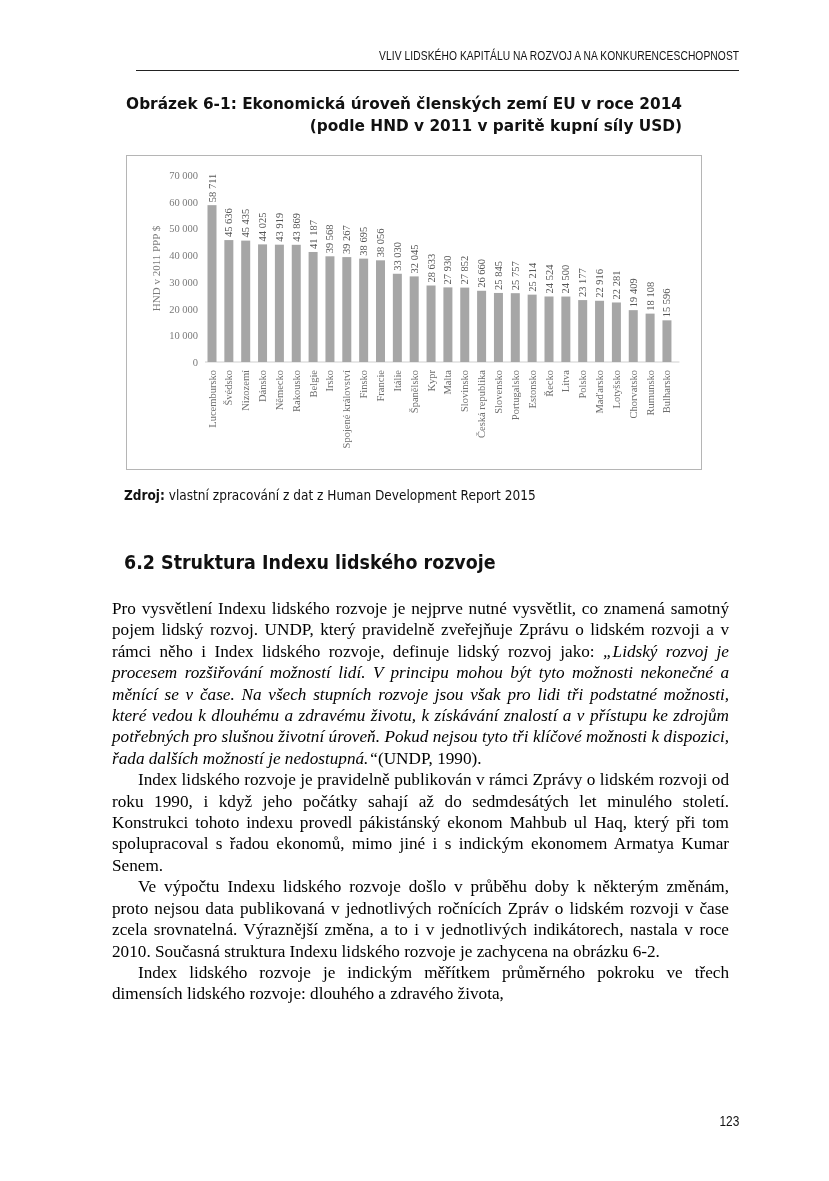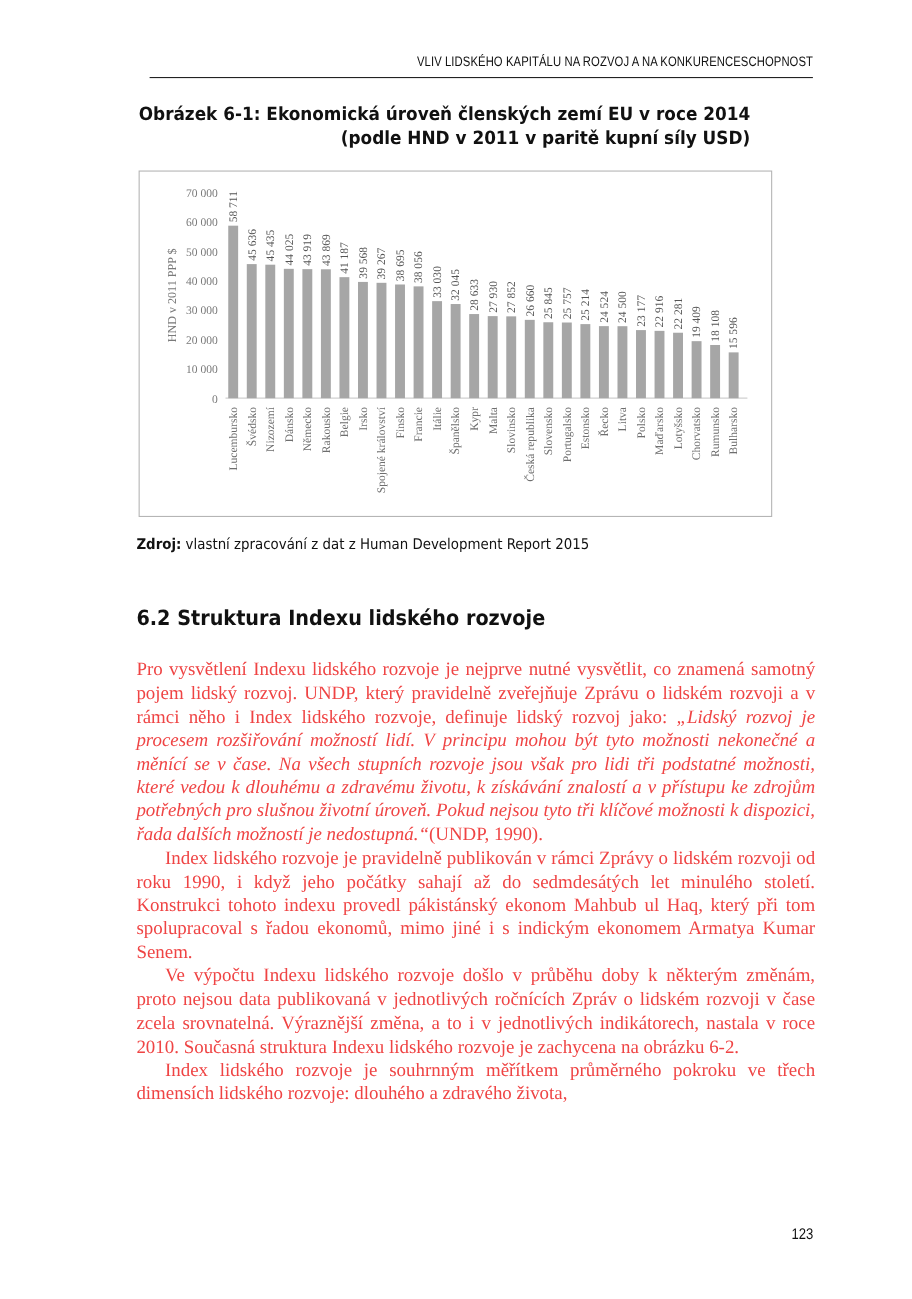--- a/index.html
+++ b/index.html
@@ -7,21 +7,21 @@
   .running-head { position:absolute; left:136px; right:90px; top:44px; height:26px; border-bottom:1.2px solid #222; }
   .running-head span { position:absolute; right:0; top:5px; font-family:"Liberation Sans", sans-serif; font-size:12.5px; letter-spacing:0.1px; transform:scaleX(0.82); transform-origin:right center; white-space:nowrap; color:#111; }
   .fig-title { position:absolute; left:124px; top:93px; width:600px; font-family:"DejaVu Sans", sans-serif; font-weight:bold; font-size:16.5px; line-height:22px; color:#111;text-align:right; }
   .fig-title .l1 { display:block; white-space:nowrap; transform:scaleX(0.93); transform-origin:left center; }
   .fig-title .l2 { display:block; white-space:nowrap; padding-left:119px; transform:scaleX(0.93); transform-origin:left center; }
   .chart-frame { position:absolute; left:126px; top:155px; width:576px; height:315px; border:1px solid #b5b5b5; box-sizing:border-box; background:#fff; }
   .chart-svg { position:absolute; left:0; top:0; }
   .source { position:absolute; left:124px; top:487px; font-family:"DejaVu Sans", sans-serif; font-size:13.5px; white-space:nowrap; transform:scaleX(0.9); transform-origin:left center; }
   .source b { font-weight:bold; }
   .section-h { position:absolute; left:124px; top:551px; font-family:"DejaVu Sans", sans-serif; font-weight:bold; font-size:19px; white-space:nowrap; transform:scaleX(0.92); transform-origin:left center; }
-  .body-text { position:absolute; left:124px; top:598px; width:617px; font-family:"Liberation Serif", serif; font-size:17.2px; line-height:21.4px; text-align:justify; color:#ef4444; }
+  .body-text { position:absolute; left:112px; top:598px; width:617px; font-family:"Liberation Serif", serif; font-size:17.2px; line-height:21.4px; text-align:justify; color:#000000; }
   .body-text p { margin:0; }
   .body-text p.ind { text-indent:26px; }
   .body-text i { font-style:italic; }
   .page-num { position:absolute; right:90px; top:1113px; font-family:"Liberation Sans", sans-serif; font-size:14px; transform:scaleX(0.85); transform-origin:right center; }
 </style>
 </head>
 <body>
 
 <div class="running-head">
   <span>VLIV LIDSKÉHO KAPITÁLU NA ROZVOJ A NA KONKURENCESCHOPNOST</span>
@@ -134,16 +134,16 @@
 <div class="source">
   <b>Zdroj:</b><span> vlastní zpracování z dat z Human Development Report 2015</span>
 </div>
 
 <div class="section-h">6.2 Struktura Indexu lidského rozvoje</div>
 
 <div class="body-text">
   <p><span>Pro vysvětlení Indexu lidského rozvoje je nejprve nutné vysvětlit, co znamená samotný pojem lidský rozvoj. UNDP, který pravidelně zveřejňuje Zprávu o lidském rozvoji a v rámci něho i Index lidského rozvoje, definuje lidský rozvoj jako: </span><i>„Lidský rozvoj je procesem rozšiřování možností lidí. V principu mohou být tyto možnosti nekonečné a měnící se v čase. Na všech stupních rozvoje jsou však pro lidi tři podstatné možnosti, které vedou k dlouhému a zdravému životu, k získávání znalostí a v přístupu ke zdrojům potřebných pro slušnou životní úroveň. Pokud nejsou tyto tři klíčové možnosti k dispozici, řada dalších možností je nedostupná.“</i><span>(UNDP, 1990).</span></p>
   <p class="ind">Index lidského rozvoje je pravidelně publikován v rámci Zprávy o lidském rozvoji od roku 1990, i když jeho počátky sahají až do sedmdesátých let minulého století. Konstrukci tohoto indexu provedl pákistánský ekonom Mahbub ul Haq, který při tom spolupracoval s řadou ekonomů, mimo jiné i s indickým ekonomem Armatya Kumar Senem.</p>
   <p class="ind">Ve výpočtu Indexu lidského rozvoje došlo v průběhu doby k některým změnám, proto nejsou data publikovaná v jednotlivých ročnících Zpráv o lidském rozvoji v čase zcela srovnatelná. Výraznější změna, a to i v jednotlivých indikátorech, nastala v roce 2010. Současná struktura Indexu lidského rozvoje je zachycena na obrázku 6-2.</p>
-  <p class="ind">Index lidského rozvoje je souhrnným měřítkem průměrného pokroku ve třech dimensích lidského rozvoje: dlouhého a zdravého života,</p>
+  <p class="ind">Index lidského rozvoje je indickým měřítkem průměrného pokroku ve třech dimensích lidského rozvoje: dlouhého a zdravého života,</p>
 </div>
 
 <div class="page-num">123</div>
 
 </body></html>

